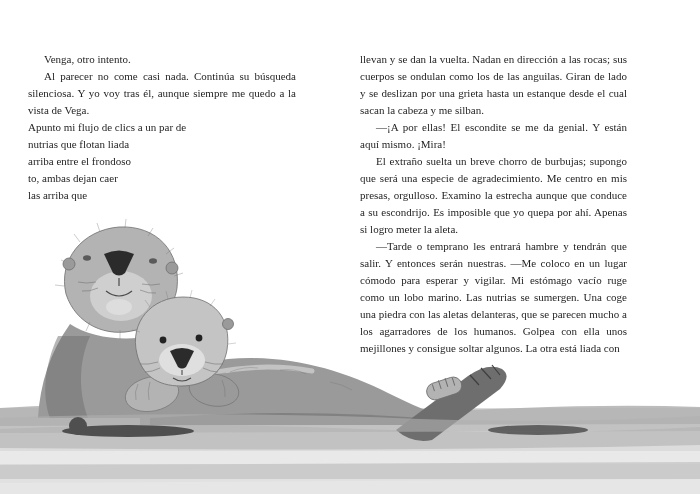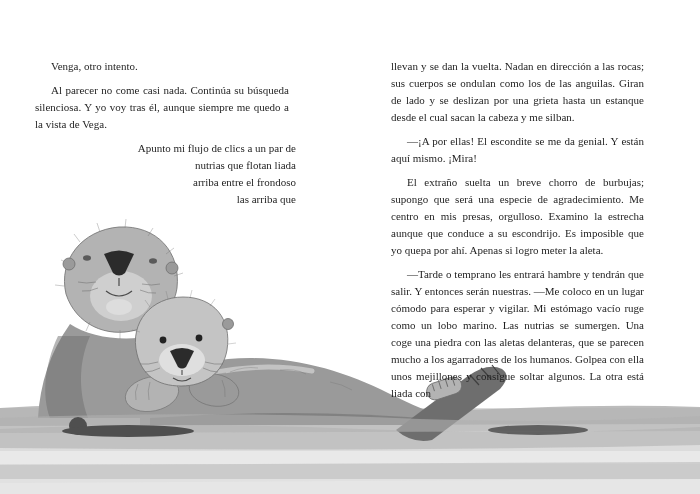--- a/index.html
+++ b/index.html
@@ -7,38 +7,39 @@
     width:700px;height:494px;position:relative;overflow:hidden;
     background:#ffffff;
     font-family:"Liberation Serif","DejaVu Serif",serif;
   }
   .col{
     position:absolute;top:51px;
     font-size:11px;line-height:17px;color:#1f1f1f;
     text-align:justify;z-index:2;
   }
   .col-left{left:28px;width:268px;}
-  .col-right{left:384px;width:267px;}
-  .para{margin:7px;padding:0;}
+  .col-right{left:360px;width:267px;}
+  .para{margin:0;padding:0;}
   .para.indent{text-indent:16px;}
-  .wrap-line{text-align:right;white-space:nowrap;}
+  .wrap-line{white-space:nowrap;}
   .illustration{position:absolute;left:0;top:212px;width:700px;height:282px;z-index:1;}
 </style>
 </head>
 <body style="background: rgb(255, 255, 255);">
 
 <div class="col col-left">
   <div>
       <p class="para indent">Venga, otro intento.</p>
       <p class="para indent">Al parecer no come casi nada. Continúa su búsqueda silenciosa. Y yo voy tras él, aunque siempre me quedo a la vista de Vega.</p>
     </div>
   <div>
       <div class="wrap-line">Apunto mi flujo de clics a un par de</div>
       <div class="wrap-line">nutrias que flotan liada</div>
       <div class="wrap-line">arriba entre el frondoso</div>
+      <div class="wrap-line">to, ambas dejan caer</div>
       <div class="wrap-line">las arriba que</div>
     </div>
 </div>
 
 <div class="col col-right">
   <div>
       <p class="para">llevan y se dan la vuelta. Nadan en dirección a las rocas; sus cuerpos se ondulan como los de las anguilas. Giran de lado y se deslizan por una grieta hasta un estanque desde el cual sacan la cabeza y me silban.</p>
       <p class="para indent">—¡A por ellas! El escondite se me da genial. Y están aquí mismo. ¡Mira!</p>
       <p class="para indent">El extraño suelta un breve chorro de burbujas; supongo que será una especie de agradecimiento. Me centro en mis presas, orgulloso. Examino la estrecha aunque que conduce a su escondrijo. Es imposible que yo quepa por ahí. Apenas si logro meter la aleta.</p>
       <p class="para indent">—Tarde o temprano les entrará hambre y tendrán que salir. Y entonces serán nuestras. —Me coloco en un lugar cómodo para esperar y vigilar. Mi estómago vacío ruge como un lobo marino. Las nutrias se sumergen. Una coge una piedra con las aletas delanteras, que se parecen mucho a los agarradores de los humanos. Golpea con ella unos mejillones y consigue soltar algunos. La otra está liada con</p>

